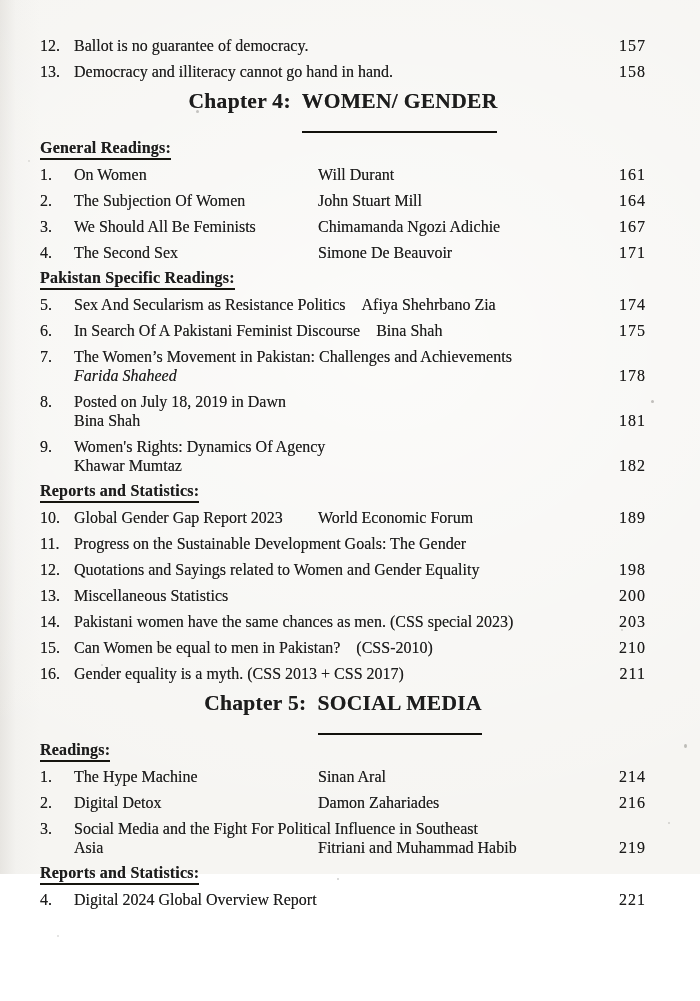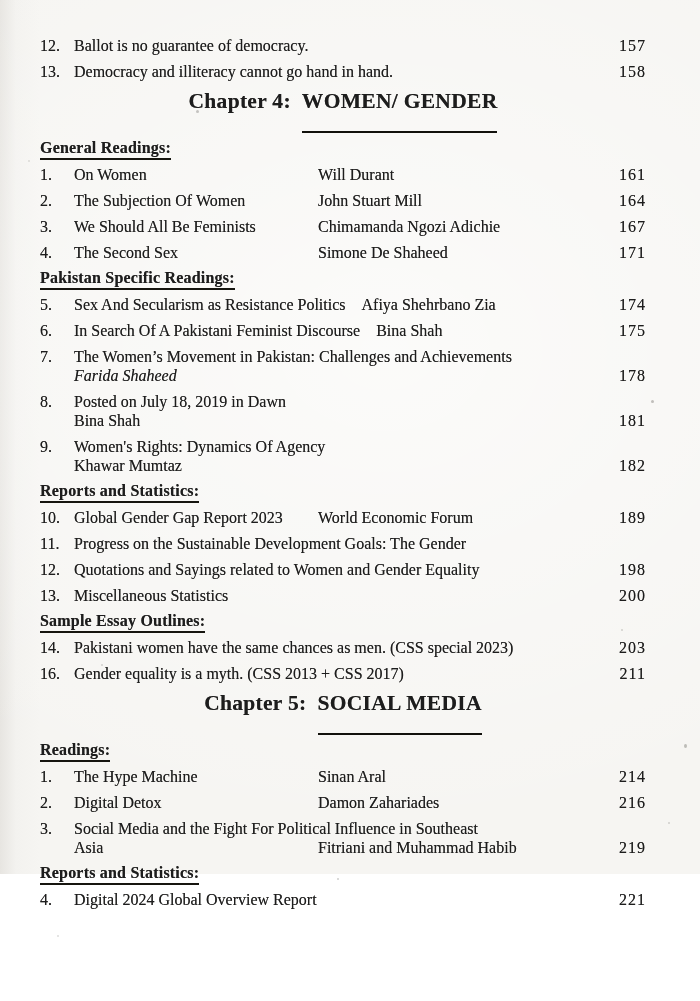--- a/index.html
+++ b/index.html
@@ -72,21 +72,21 @@
           <span class="num">3.</span>
           <span class="t">We Should All Be Feminists</span>
           <span class="author">Chimamanda Ngozi Adichie</span>
           <span class="pg">167</span>
         </div>
       </div>
       <div class="item">
         <div class="line">
           <span class="num">4.</span>
           <span class="t">The Second Sex</span>
-          <span class="author">Simone De Shaheed</span>
+          <span class="author">Simone De Beauvoir</span>
           <span class="pg">171</span>
         </div>
       </div>
       <div class="section"><span class="u">Pakistan Specific Readings:</span></div>
       <div class="item">
         <div class="line">
           <span class="num">5.</span>
           <span class="t">Sex And Secularism as Resistance Politics</span>
           <span class="author">Afiya Shehrbano Zia</span>
           <span class="pg">174</span>
@@ -159,26 +159,33 @@
           <span class="pg">198</span>
         </div>
       </div>
       <div class="item">
         <div class="line">
           <span class="num">13.</span>
           <span class="t">Miscellaneous Statistics</span>
           <span class="pg">200</span>
         </div>
       </div>
-      <div class="section"><span class="u">Sample Essay Outlines:</span></div>
       <div class="item">
         <div class="line">
           <span class="num">14.</span>
           <span class="t">Pakistani women have the same chances as men. (CSS special 2023)</span>
           <span class="pg">203</span>
+        </div>
+      </div>
+      <div class="item">
+        <div class="line">
+          <span class="num">15.</span>
+          <span class="t">Can Women be equal to men in Pakistan?</span>
+          <span class="author">(CSS-2010)</span>
+          <span class="pg">210</span>
         </div>
       </div>
       <div class="item">
         <div class="line">
           <span class="num">16.</span>
           <span class="t">Gender equality is a myth. (CSS 2013 + CSS 2017)</span>
           <span class="pg">211</span>
         </div>
       </div>
       <div class="chapter"><span class="cl">Chapter 5:</span><span class="ct">SOCIAL MEDIA</span></div>

